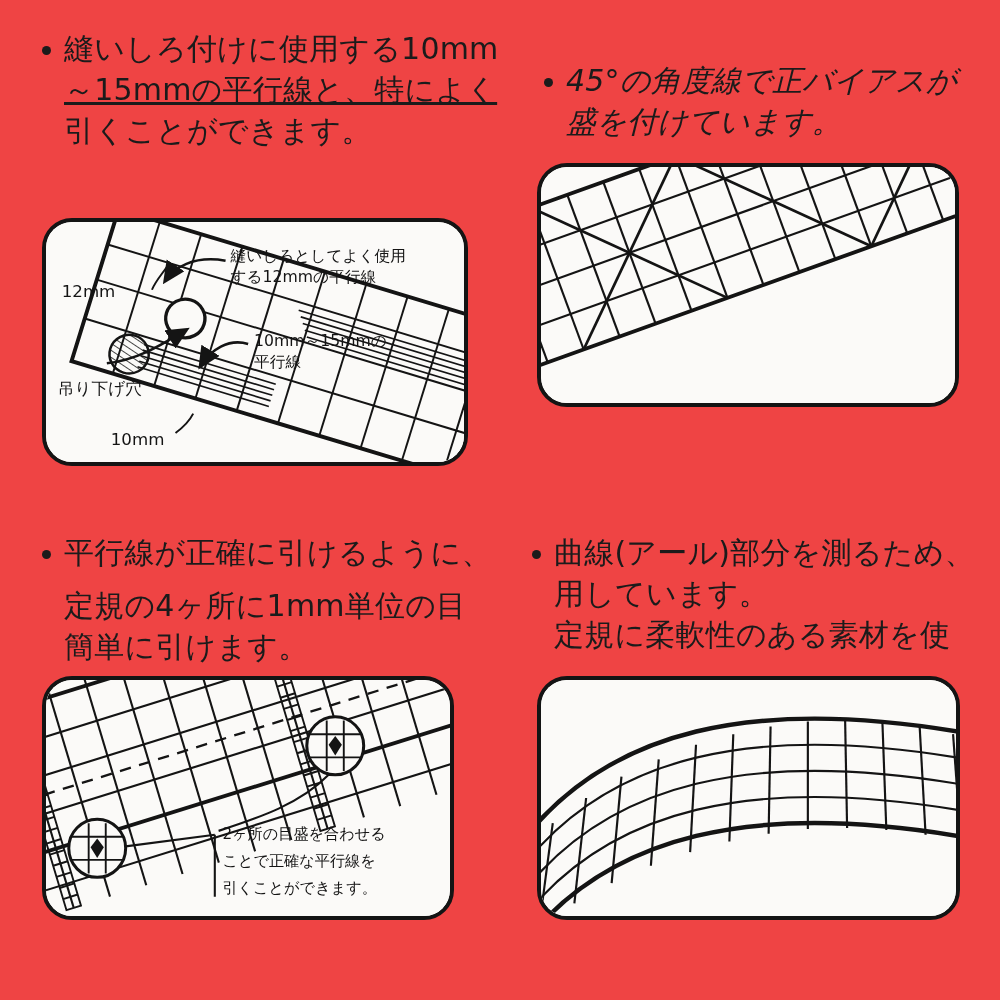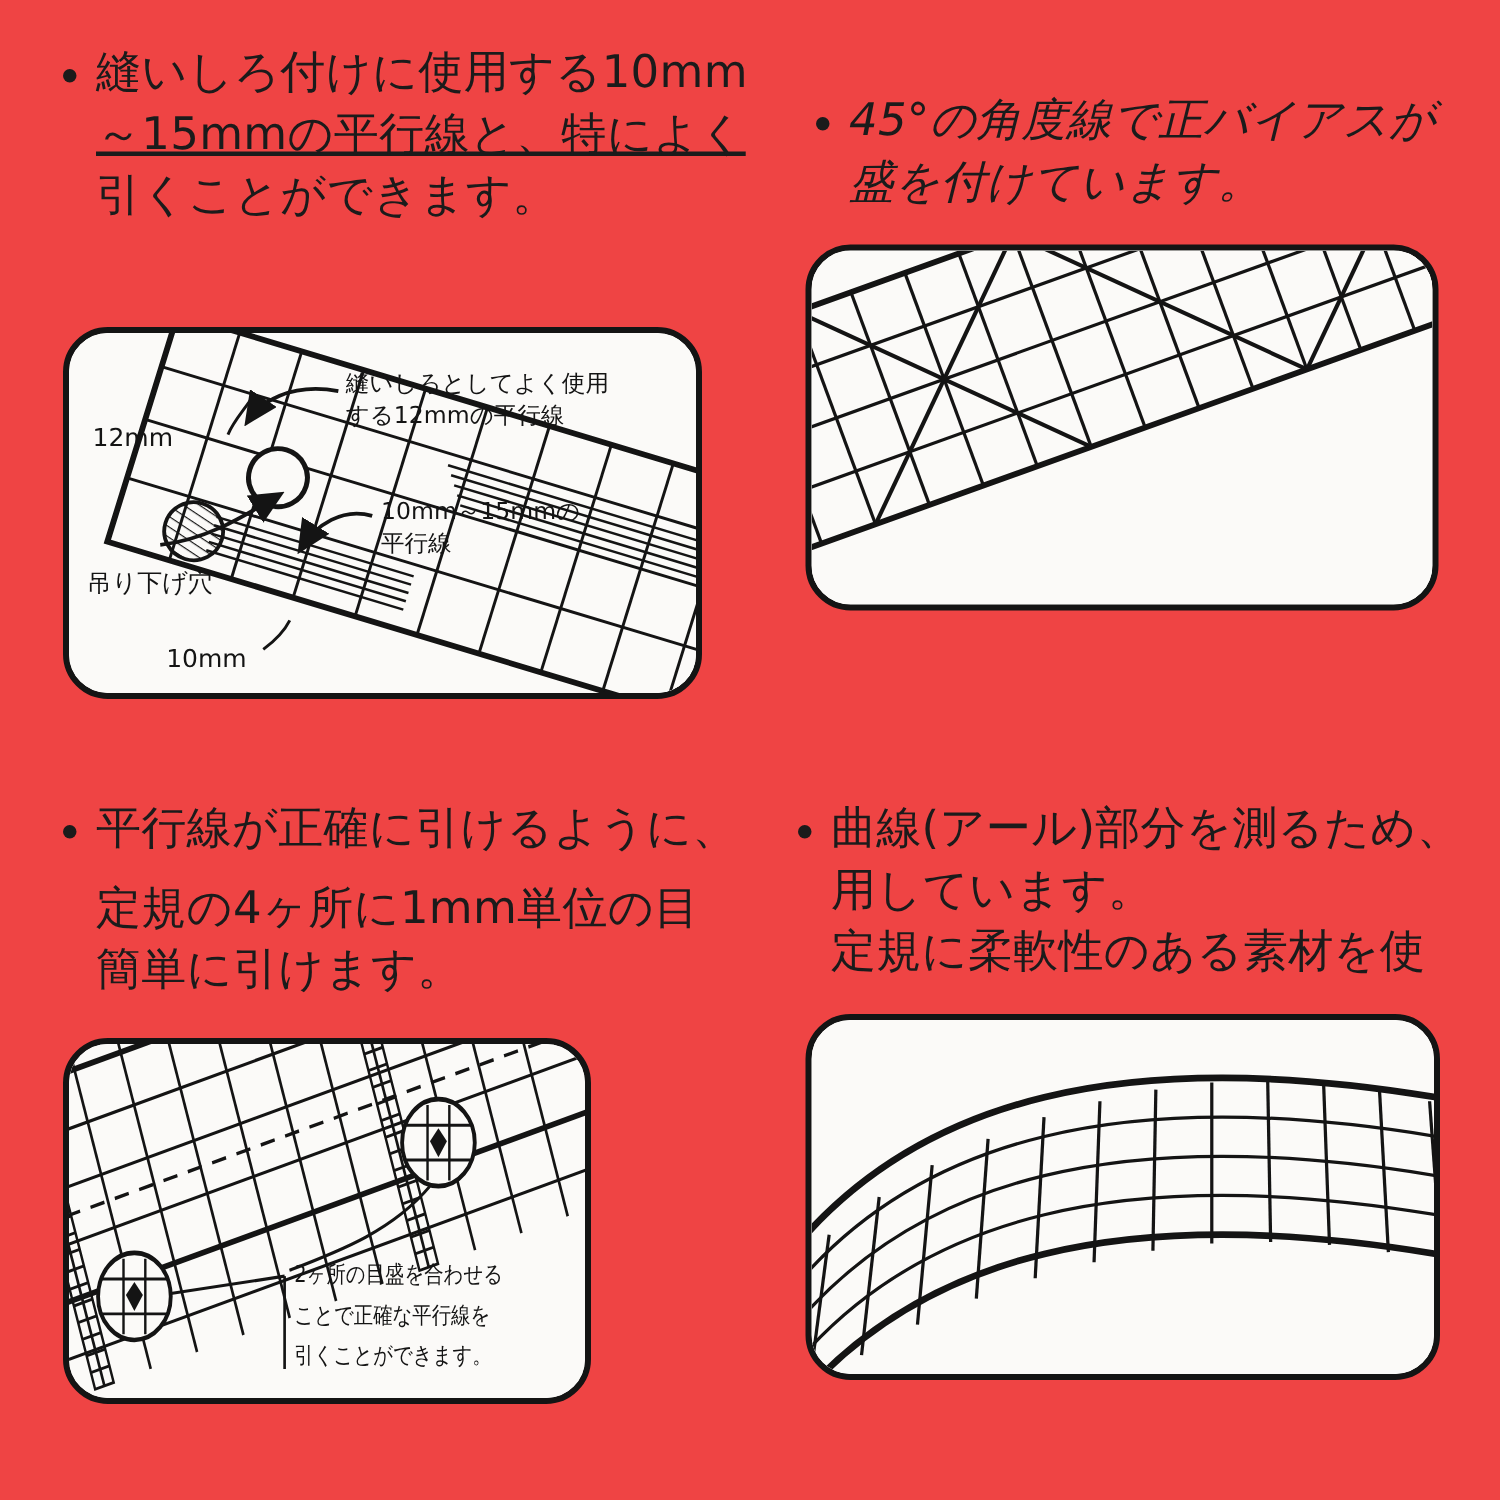--- a/index.html
+++ b/index.html
@@ -233,21 +233,21 @@
 
   <div class="quadrant q-bl">
 
     <div class="caption" style="left:38px; top:32px;">
       <span class="bullet" style="left:4px; top:18px;"></span>
       <span class="cap-line" style="padding-left:26px;">平行線が正確に引けるように、</span>
       <span class="cap-line" style="padding-left:26px;margin-top:12px;">定規の4ヶ所に1mm単位の目</span>
       <span class="cap-line" style="padding-left:26px;">簡単に引けます。</span>
     </div>
 
-    <div class="panel" style="left:42px; top:192px; width:352px; height:244px;">
+    <div class="panel" style="left:42px; top:176px; width:412px; height:244px;">
       <svg viewBox="0 0 426 244" preserveAspectRatio="none">
         <defs>
           <clipPath id="clipBL">
               <rect x="0" y="0" width="426" height="244" rx="26" ry="26"></rect>
             </clipPath>
         </defs>
         <g clip-path="url(#clipBL)">
           <rect x="0" y="0" width="426" height="244" fill="#fbfaf8"></rect>
 
           <g transform="rotate(-17 0 140)">

